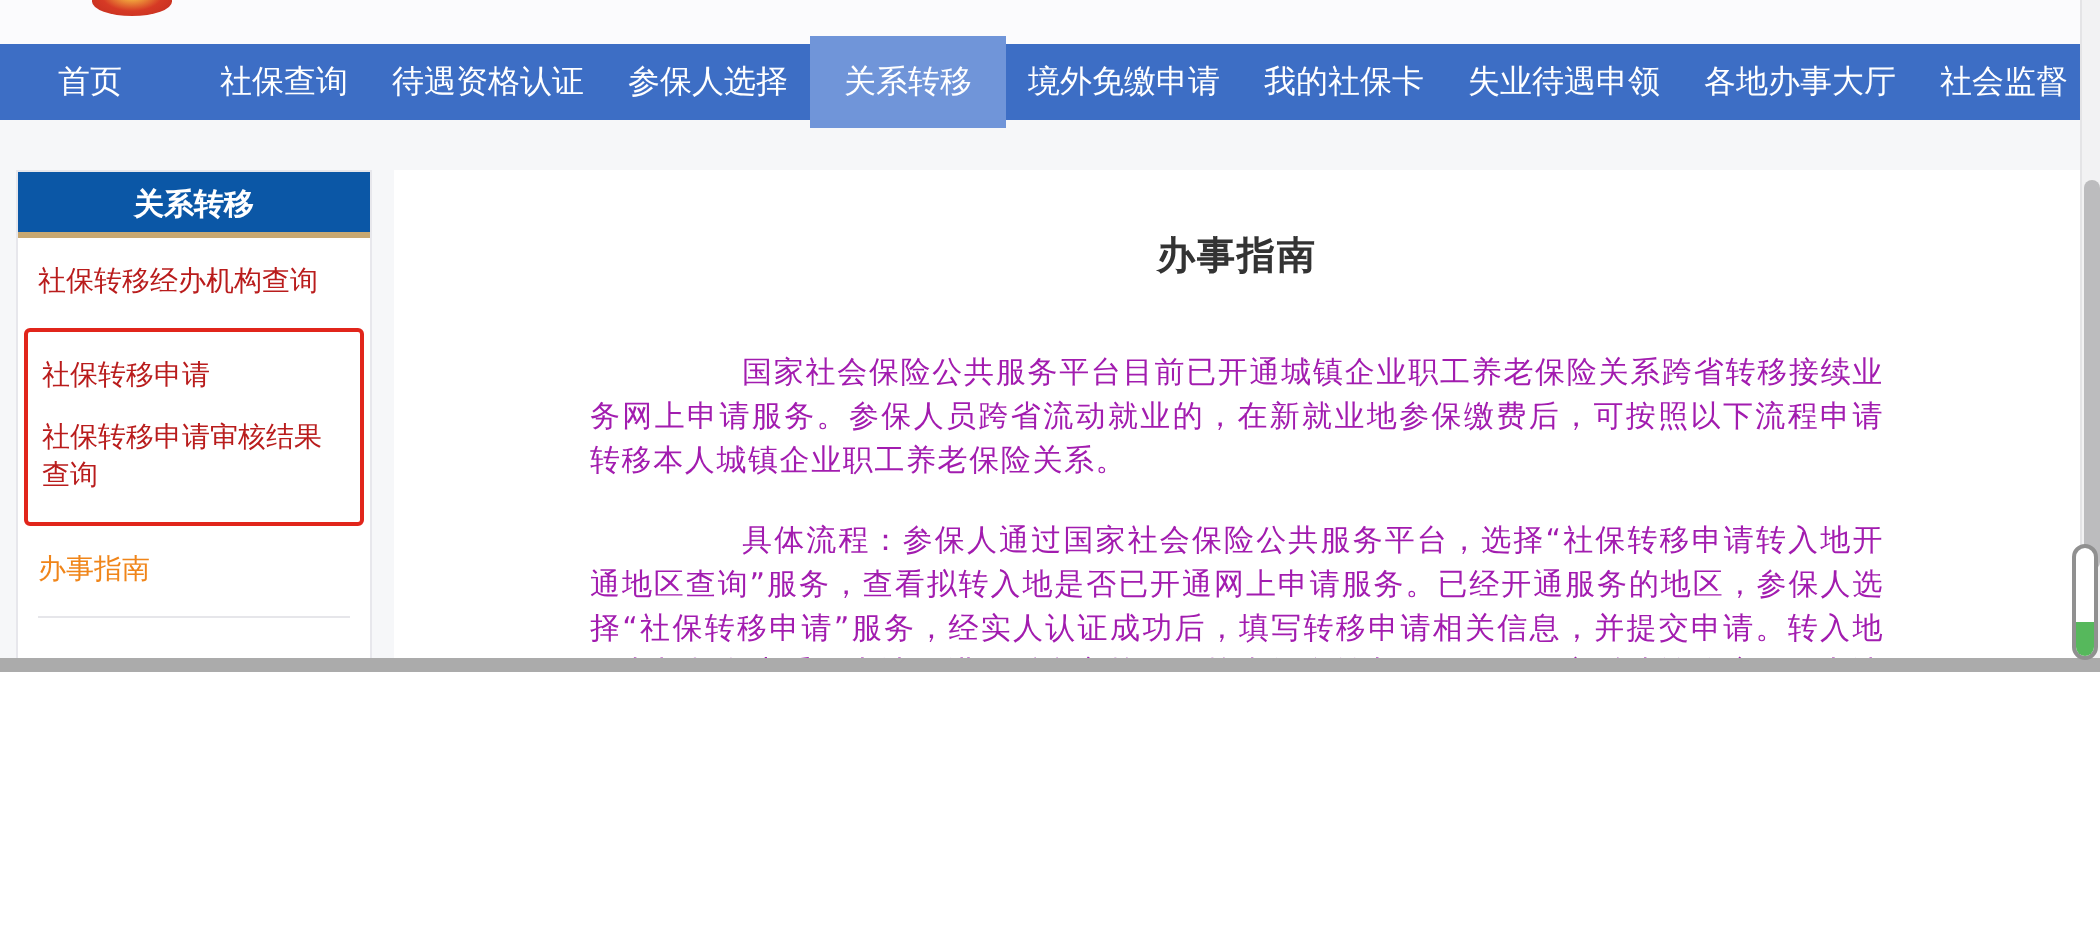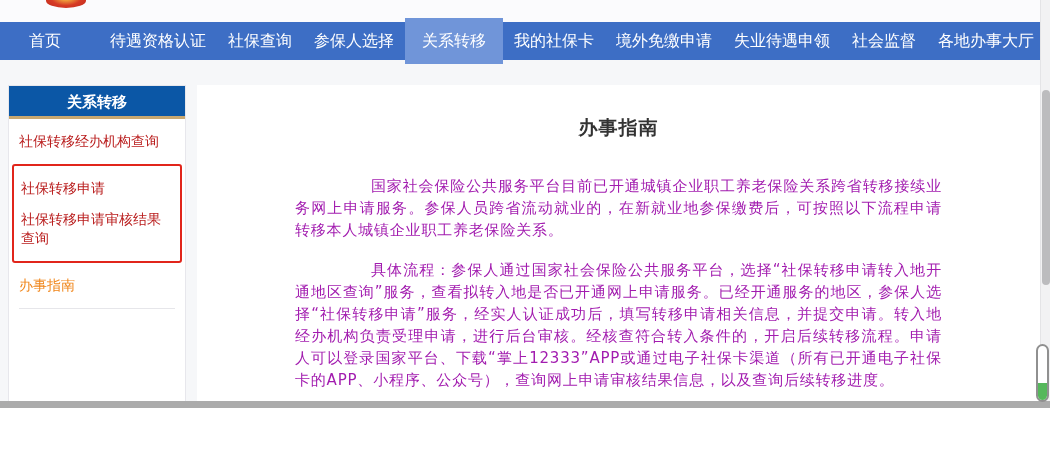--- a/index.html
+++ b/index.html
@@ -1,17 +1,17 @@
 <!DOCTYPE html>
 <html><head>
 <meta charset="utf-8">
 <style>
   * { margin:0; padding:0; box-sizing:border-box; }
   html,body { font-family:"DejaVu Sans","Liberation Sans",sans-serif; background:#fff; }
-  .page { position:relative; width:1050px; height:408px; overflow:hidden; background:#f6f7f9; }
+  .page { position:relative; width:1050px; height:336px; overflow:hidden; background:#f6f7f9; }
 
   
   .top-strip { position:absolute; left:0; top:0; width:1050px; height:22px; background:#fbfbfd; }
   .logo-sliver { position:absolute; left:46px; top:0; width:40px; height:8px;
     background:radial-gradient(ellipse at 50% -40%, #f0a23c 20%, #d63a25 55%, #c02b1e 100%);
     border-radius:0 0 55% 55% / 0 0 100% 100%; }
 
   
   .navbar { position:absolute; left:0; top:22px; width:1050px; height:38px; background:#3d6ec5;
     display:flex; align-items:center; padding-left:18px; color:#fff; }
@@ -60,29 +60,29 @@
 <body>
 
 <div class="page">
 
   <div class="top-strip">
     <div class="logo-sliver"></div>
   </div>
 
   <nav class="navbar">
     <a class="nav-item first">首页</a>
+    <a class="nav-item">社保查询</a>
     <a class="nav-item">待遇资格认证</a>
-    <a class="nav-item">社保查询</a>
     <a class="nav-item">参保人选择</a>
     <a class="nav-item active">关系转移</a>
+    <a class="nav-item">境外免缴申请</a>
     <a class="nav-item">我的社保卡</a>
-    <a class="nav-item">境外免缴申请</a>
     <a class="nav-item">失业待遇申领</a>
+    <a class="nav-item">各地办事大厅</a>
     <a class="nav-item">社会监督</a>
-    <a class="nav-item">各地办事大厅</a>
   </nav>
 
   <aside class="sidebar">
     <div class="sidebar-header">关系转移</div>
     <a class="side-item">社保转移经办机构查询</a>
     <div class="red-box">
       <a class="side-item">社保转移申请</a>
       <a class="side-item">社保转移申请审核结果查询</a>
     </div>
     <a class="side-item active">办事指南</a>

